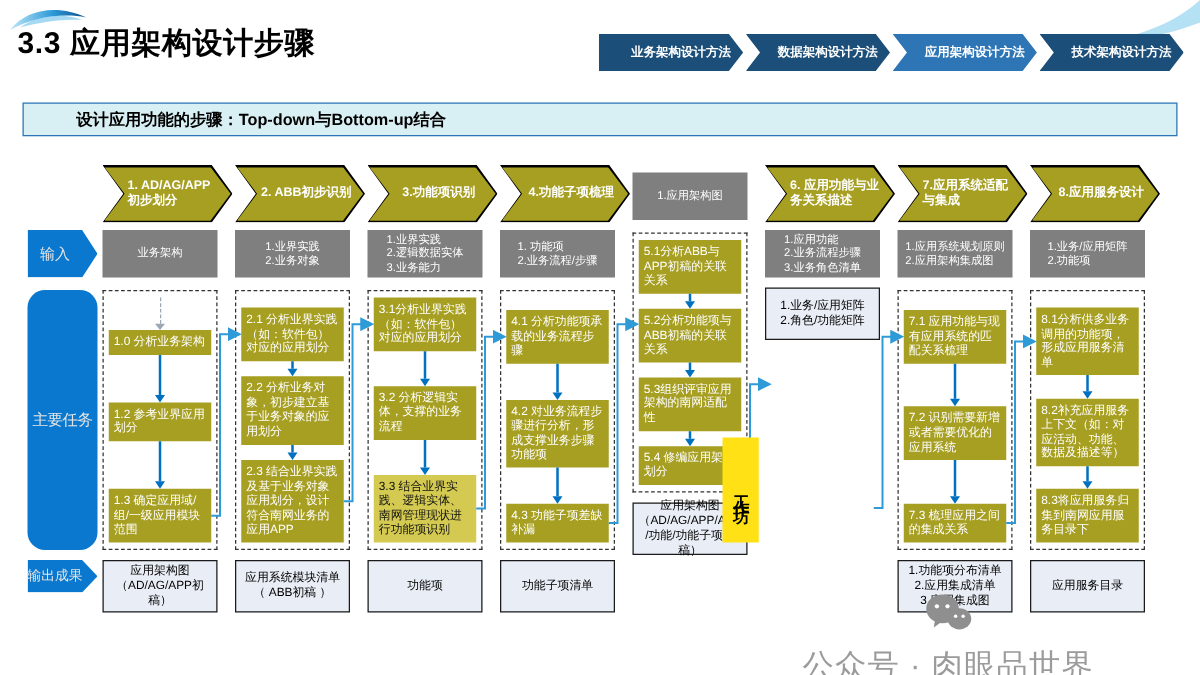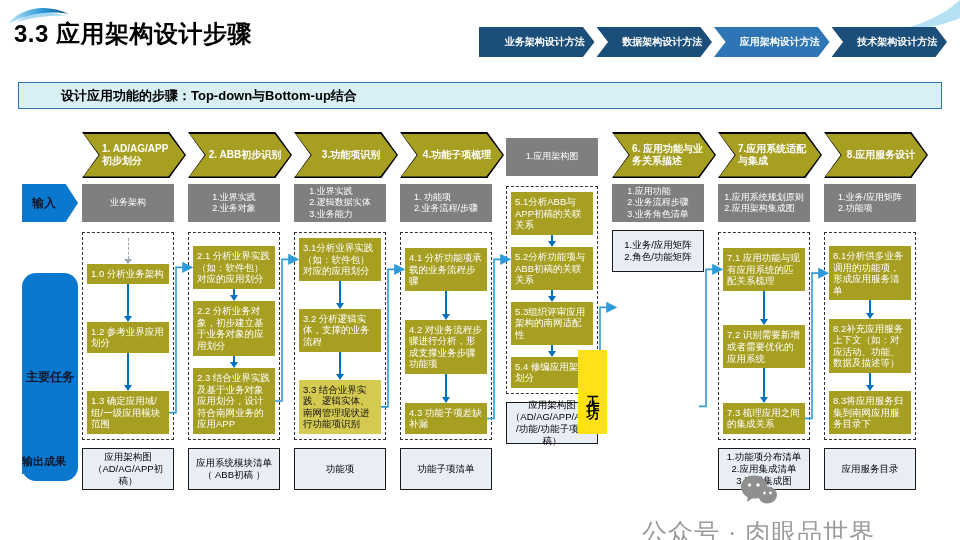--- a/index.html
+++ b/index.html
@@ -10,25 +10,25 @@
   .swoosh-left{position:absolute;left:6px;top:2px;z-index:1;}
   .swoosh-right{position:absolute;right:0;top:0;z-index:1;}
   .nav{position:absolute;left:479px;top:27px;width:468px;height:30px;display:flex;gap:2px;z-index:3;}
   .nav-item{flex:1;background:#1B4E79;color:#fff;font-size:10px;font-weight:bold;display:flex;align-items:center;justify-content:center;
             clip-path:polygon(0 0,90% 0,100% 50%,90% 100%,0 100%,10% 50%);padding-left:16px;cursor:pointer;}
   .nav-item.first{clip-path:polygon(0 0,90% 0,100% 50%,90% 100%,0 100%);}
   .nav-item.active{background:#2E75B6;}
   .subtitle{position:absolute;left:18px;top:82px;width:924px;height:27px;background:#D8EFF4;border:1.5px solid #2E75B6;
             box-sizing:border-box;display:flex;align-items:center;padding-left:42px;font-size:13px;font-weight:bold;color:#000;z-index:2;}
   
-  .rowlbl{position:absolute;left:22px;width:56px;color:#0f172a;font-weight:bold;display:flex;align-items:center;justify-content:center;
+  .rowlbl{position:absolute;left:22px;width:56px;color:#e5e5e5;font-weight:normal;display:flex;align-items:center;justify-content:center;
           text-align:right;box-sizing:border-box;z-index:2;}
   .lbl-arrow{clip-path:polygon(0 0,78% 0,100% 50%,78% 100%,0 100%);background:#0A78CF;padding-right:12px;}
   .lbl-input{top:184px;height:38px;font-size:12px;}
-  .lbl-tasks{top:232px;height:208px;border-radius:14px;background:#0A78CF;font-size:12.5px;letter-spacing:-0.5px;margin-top:41px;}
+  .lbl-tasks{top:232px;height:208px;border-radius:14px;background:#0A78CF;font-size:12.5px;letter-spacing:-0.5px;}
   .lbl-output{top:448px;height:26px;font-size:11px;line-height:1.15;}
   
   .col{position:absolute;top:132px;width:92px;height:358px;z-index:2;}
   .step-arrow{position:relative;width:104px;height:46px;}
   .sa-bg{position:absolute;inset:0;background:#000;clip-path:polygon(0 0,84% 0,100% 50%,84% 100%,0 100%,16% 50%);}
   .sa-fg{position:absolute;inset:1.5px;background:#A69F22;clip-path:polygon(0 0,84% 0,100% 50%,84% 100%,0 100%,16% 50%);}
   .sa-label{position:absolute;inset:0;display:flex;align-items:center;justify-content:center;color:#fff;font-weight:bold;
             font-size:10px;line-height:1.2;text-align:left;padding:0 10px 0 20px;}
   .input-box{margin-top:6px;height:38px;background:#7F7F7F;color:#fff;font-size:9px;line-height:1.25;display:flex;
              align-items:center;justify-content:center;box-sizing:border-box;padding:2px 3px;}

